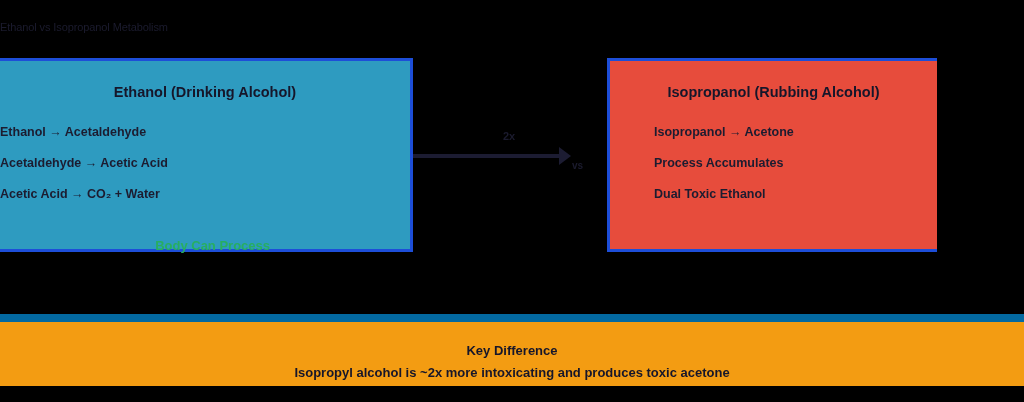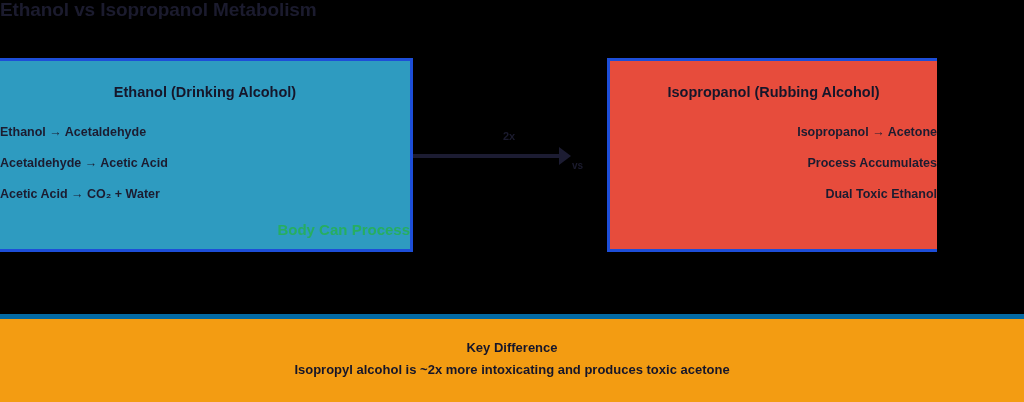--- a/index.html
+++ b/index.html
@@ -15,25 +15,25 @@
     position: relative;
     overflow: hidden;
     font-family: "Liberation Sans", sans-serif;
     color: #1b1b2a;
   }
 
   
   .page-title {
     position: absolute;
     left: 0px;
-    top: 0px;
+    top: 18px;
     width: 318px;
     height: 19px;
-    font-size: 19px;
-    font-weight: bold;
+    font-size: 11px;
+    font-weight: normal;
     letter-spacing: -0.1px;
     color: #1b1b2e;
     line-height: 19px;
     white-space: nowrap;
     overflow: hidden;
   }
 
   
   .card {
     position: absolute;
@@ -66,27 +66,28 @@
   .card-body {
     margin-top: 16px;
   }
   .step {
     font-size: 12.5px;
     font-weight: bold;
     color: #1c1c30;
     line-height: 31px;
     white-space: nowrap;
   }
-  .card-right .step { padding-left: 32px; text-align: right; }
+  .card-right .step { padding-left: 44px; }
   .card-note {
     text-align: right;
-    font-size: 15px;
+    padding-right: 140px;
+    font-size: 13px;
     font-weight: bold;
     color: #27ae60;
-    margin-top: 12px;
+    margin-top: 28px;
     line-height: 16px;
     white-space: nowrap;
   }
 
   
   .connector {
     position: absolute;
     left: 413px;
     top: 130px;
     width: 230px;
@@ -134,23 +135,23 @@
     line-height: 12px;
     white-space: nowrap;
   }
 
   
   .banner {
     position: absolute;
     left: 0px;
     top: 314px;
     width: 1024px;
-    height: 88px;
+    height: 72px;
     background: #f39c12;
-    border-top: 5px solid #0369a1;
+    border-top: 8px solid #0369a1;
   }
   .banner-title {
     text-align: center;
     font-size: 13px;
     font-weight: bold;
     color: #16162a;
     margin-top: 21px;
     line-height: 16px;
     white-space: nowrap;
   }

